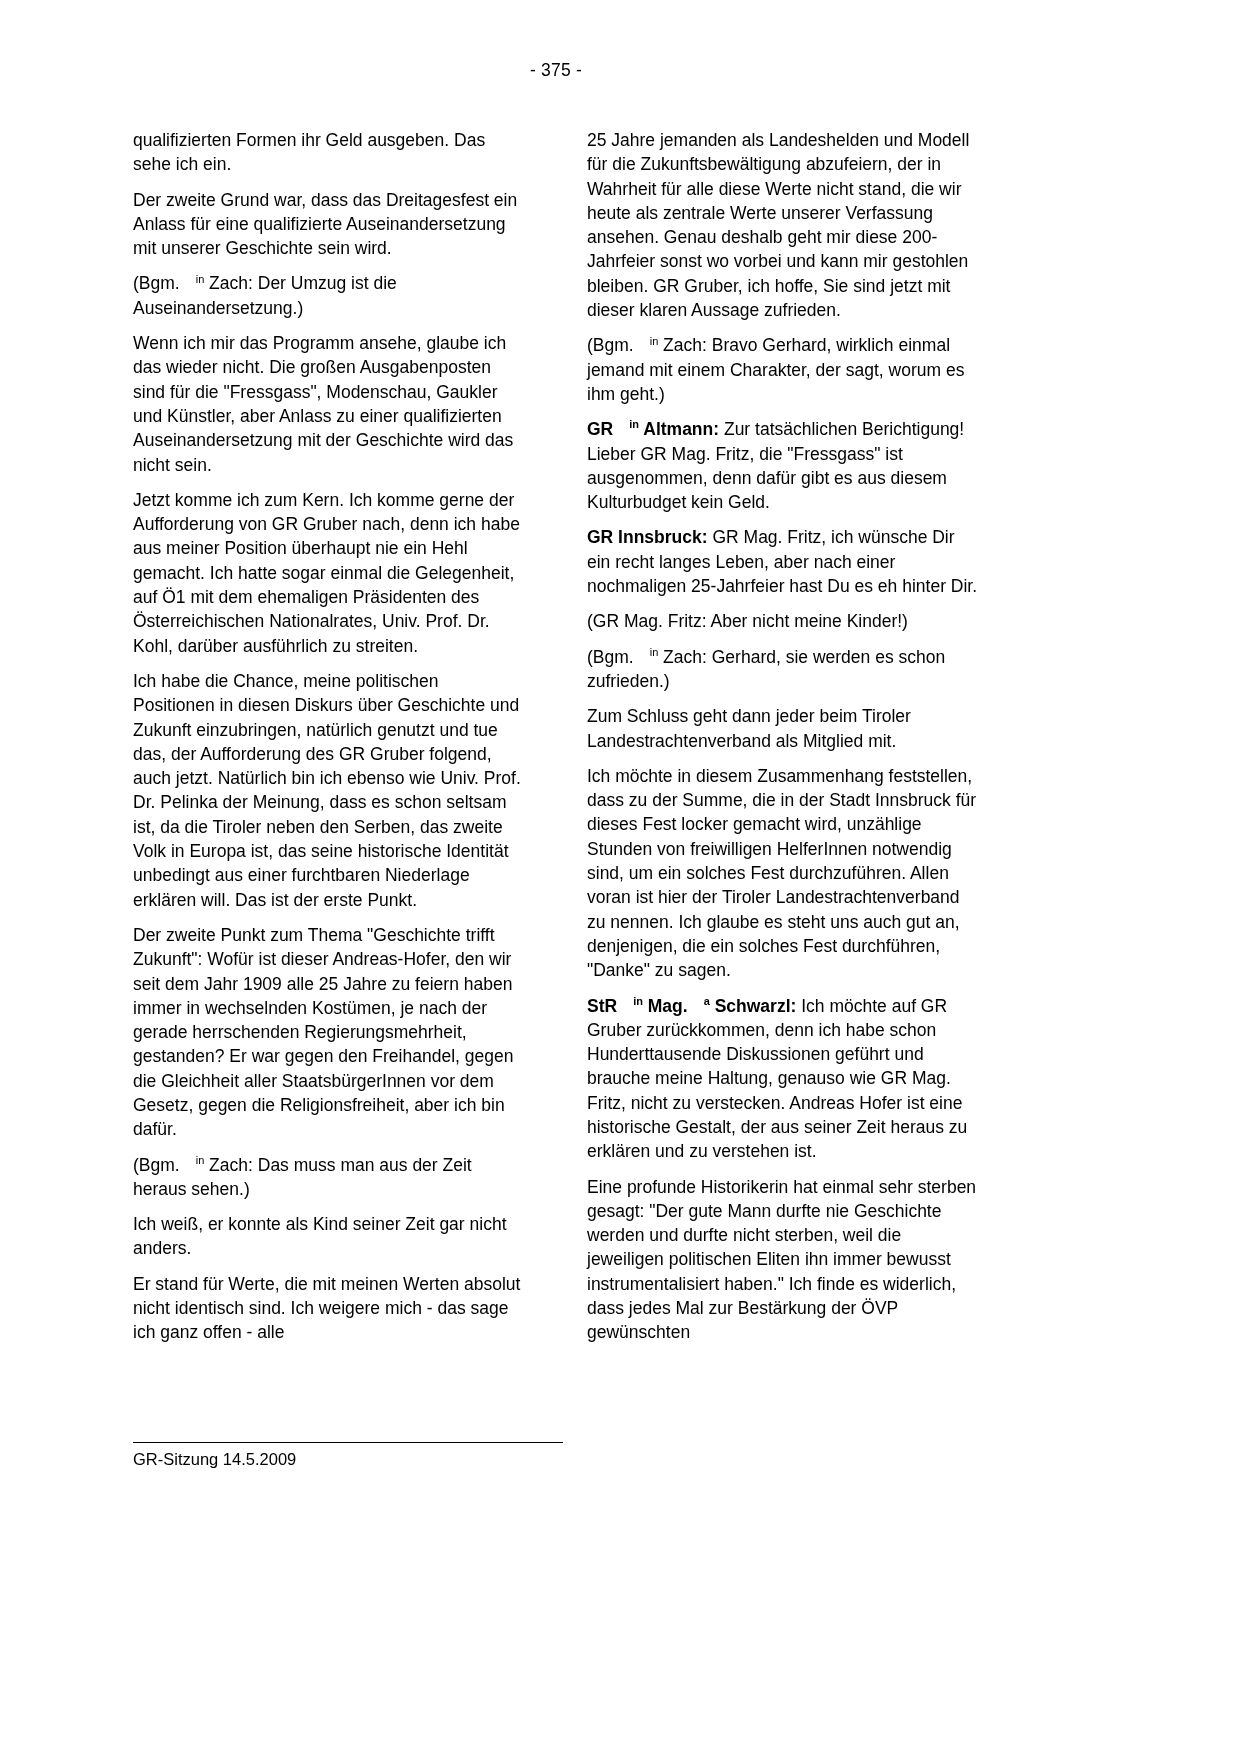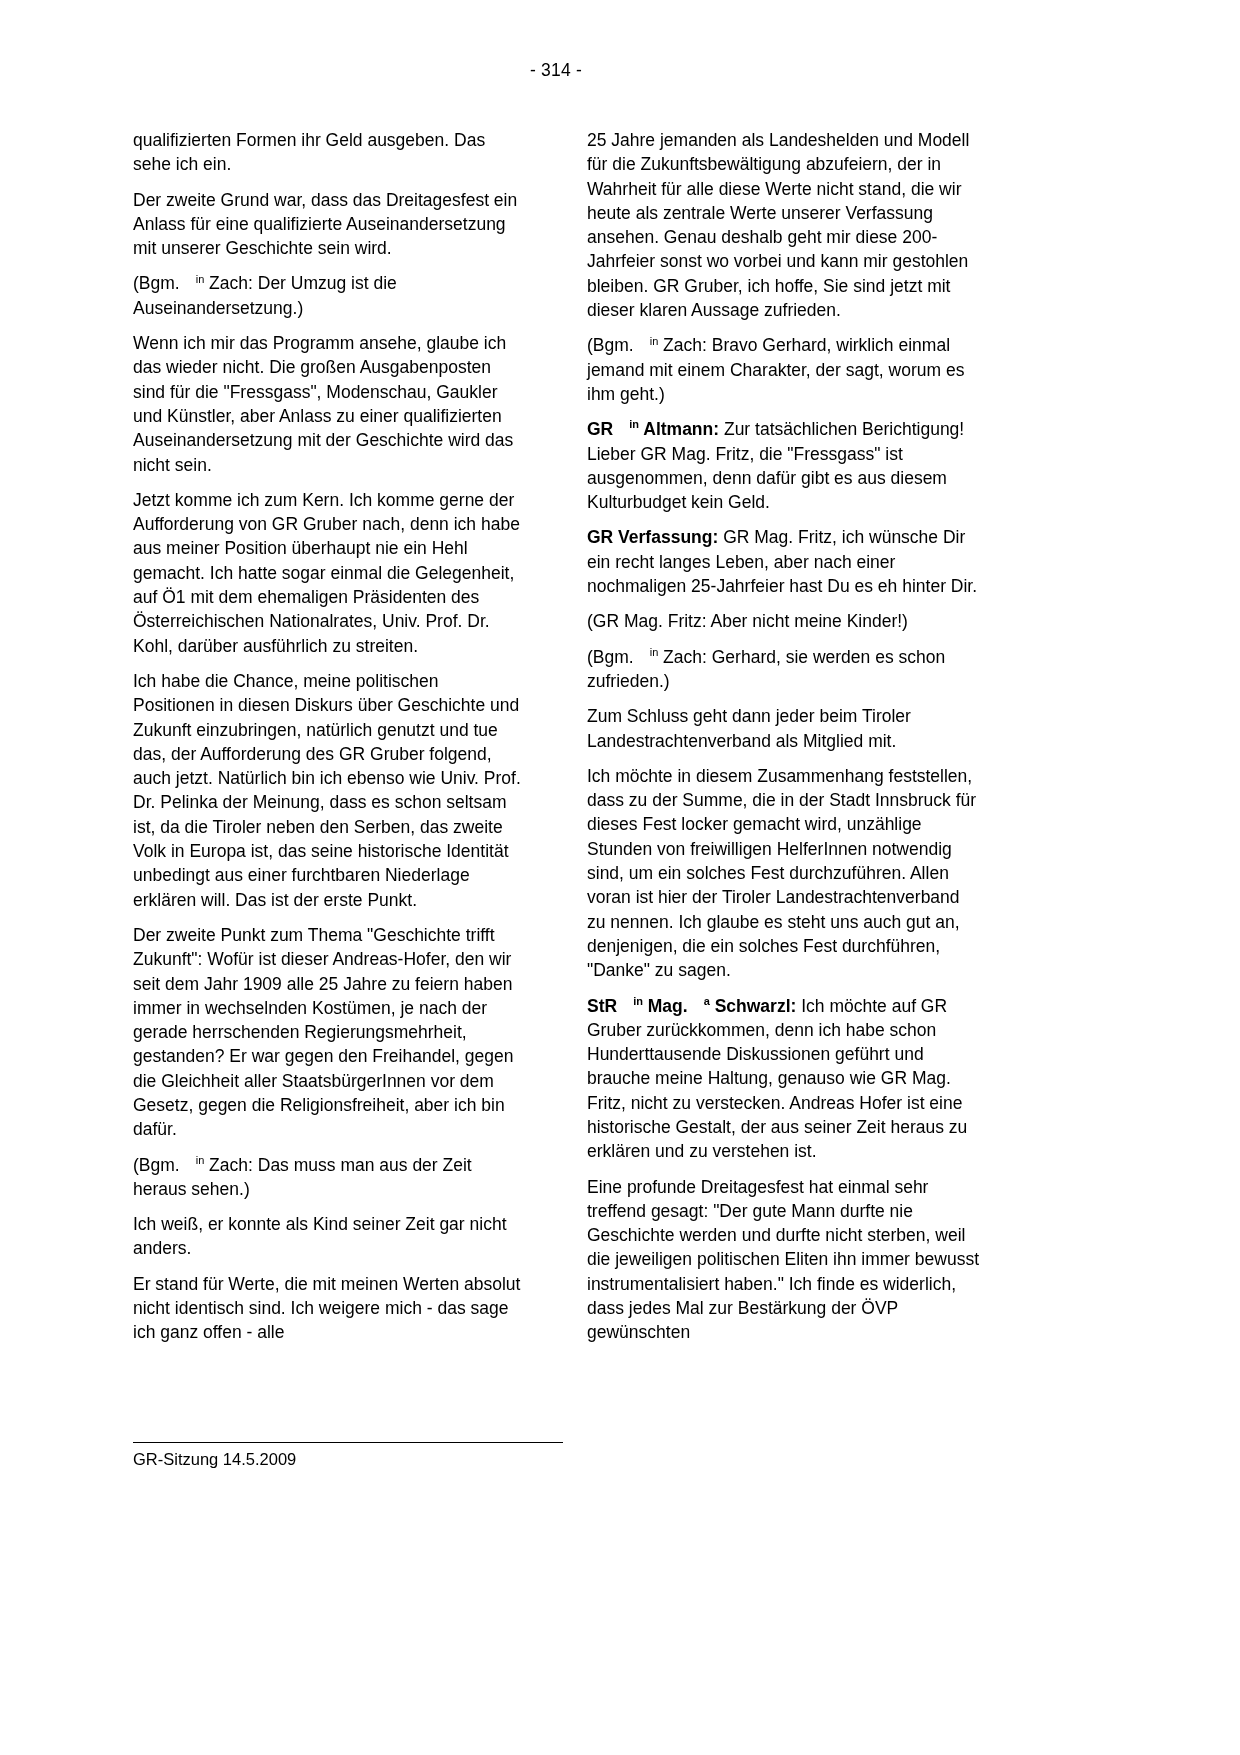--- a/index.html
+++ b/index.html
@@ -61,46 +61,46 @@
   }
   .footer-text {
     margin-top: 7px;
     font-size: 16.5px;
   }
 </style>
 </head>
 <body>
 
 <div class="page">
-  <div class="page-number">- 314 -</div>
+  <div class="page-number">- 375 -</div>
 
   <div class="columns">
     <div class="column">
         <p class="para"><span>qualifizierten Formen ihr Geld ausgeben. Das sehe ich ein.</span></p>
         <p class="para"><span>Der zweite Grund war, dass das Dreitagesfest ein Anlass für eine qualifizierte Auseinandersetzung mit unserer Geschichte sein wird.</span></p>
         <p class="para"><span>(Bgm.</span><sup>in</sup><span> Zach: Der Umzug ist die Auseinandersetzung.)</span></p>
         <p class="para"><span>Wenn ich mir das Programm ansehe, glaube ich das wieder nicht. Die großen Ausgabenposten sind für die "Fressgass", Modenschau, Gaukler und Künstler, aber Anlass zu einer qualifizierten Auseinandersetzung mit der Geschichte wird das nicht sein.</span></p>
         <p class="para"><span>Jetzt komme ich zum Kern. Ich komme gerne der Aufforderung von GR Gruber nach, denn ich habe aus meiner Position überhaupt nie ein Hehl gemacht. Ich hatte sogar einmal die Gelegenheit, auf Ö1 mit dem ehemaligen Präsidenten des Österreichischen Nationalrates, Univ. Prof. Dr. Kohl, darüber ausführlich zu streiten.</span></p>
         <p class="para"><span>Ich habe die Chance, meine politischen Positionen in diesen Diskurs über Geschichte und Zukunft einzubringen, natürlich genutzt und tue das, der Aufforderung des GR Gruber folgend, auch jetzt. Natürlich bin ich ebenso wie Univ. Prof. Dr. Pelinka der Meinung, dass es schon seltsam ist, da die Tiroler neben den Serben, das zweite Volk in Europa ist, das seine historische Identität unbedingt aus einer furchtbaren Niederlage erklären will. Das ist der erste Punkt.</span></p>
         <p class="para"><span>Der zweite Punkt zum Thema "Geschichte trifft Zukunft": Wofür ist dieser Andreas-Hofer, den wir seit dem Jahr 1909 alle 25 Jahre zu feiern haben immer in wechselnden Kostümen, je nach der gerade herrschenden Regierungsmehrheit, gestanden? Er war gegen den Freihandel, gegen die Gleichheit aller StaatsbürgerInnen vor dem Gesetz, gegen die Religionsfreiheit, aber ich bin dafür.</span></p>
         <p class="para"><span>(Bgm.</span><sup>in</sup><span> Zach: Das muss man aus der Zeit heraus sehen.)</span></p>
         <p class="para"><span>Ich weiß, er konnte als Kind seiner Zeit gar nicht anders.</span></p>
         <p class="para"><span>Er stand für Werte, die mit meinen Werten absolut nicht identisch sind. Ich weigere mich - das sage ich ganz offen - alle</span></p>
       </div>
     <div class="column">
         <p class="para"><span>25 Jahre jemanden als Landeshelden und Modell für die Zukunftsbewältigung abzufeiern, der in Wahrheit für alle diese Werte nicht stand, die wir heute als zentrale Werte unserer Verfassung ansehen. Genau deshalb geht mir diese 200-Jahrfeier sonst wo vorbei und kann mir gestohlen bleiben. GR Gruber, ich hoffe, Sie sind jetzt mit dieser klaren Aussage zufrieden.</span></p>
         <p class="para"><span>(Bgm.</span><sup>in</sup><span> Zach: Bravo Gerhard, wirklich einmal jemand mit einem Charakter, der sagt, worum es ihm geht.)</span></p>
         <p class="para"><span class="bold">GR</span><sup class="bold">in</sup><span class="bold"> Altmann:</span><span> Zur tatsächlichen Berichtigung! Lieber GR Mag. Fritz, die "Fressgass" ist ausgenommen, denn dafür gibt es aus diesem Kulturbudget kein Geld.</span></p>
-        <p class="para"><span class="bold">GR Verfassung:</span><span> GR Mag. Fritz, ich wünsche Dir ein recht langes Leben, aber nach einer nochmaligen 25-Jahrfeier hast Du es eh hinter Dir.</span></p>
+        <p class="para"><span class="bold">GR Innsbruck:</span><span> GR Mag. Fritz, ich wünsche Dir ein recht langes Leben, aber nach einer nochmaligen 25-Jahrfeier hast Du es eh hinter Dir.</span></p>
         <p class="para"><span>(GR Mag. Fritz: Aber nicht meine Kinder!)</span></p>
         <p class="para"><span>(Bgm.</span><sup>in</sup><span> Zach: Gerhard, sie werden es schon zufrieden.)</span></p>
         <p class="para"><span>Zum Schluss geht dann jeder beim Tiroler Landestrachtenverband als Mitglied mit.</span></p>
         <p class="para"><span>Ich möchte in diesem Zusammenhang feststellen, dass zu der Summe, die in der Stadt Innsbruck für dieses Fest locker gemacht wird, unzählige Stunden von freiwilligen HelferInnen notwendig sind, um ein solches Fest durchzuführen. Allen voran ist hier der Tiroler Landestrachtenverband zu nennen. Ich glaube es steht uns auch gut an, denjenigen, die ein solches Fest durchführen, "Danke" zu sagen.</span></p>
         <p class="para"><span class="bold">StR</span><sup class="bold">in</sup><span class="bold"> Mag.</span><sup class="bold">a</sup><span class="bold"> Schwarzl:</span><span> Ich möchte auf GR Gruber zurückkommen, denn ich habe schon Hunderttausende Diskussionen geführt und brauche meine Haltung, genauso wie GR Mag. Fritz, nicht zu verstecken. Andreas Hofer ist eine historische Gestalt, der aus seiner Zeit heraus zu erklären und zu verstehen ist.</span></p>
-        <p class="para"><span>Eine profunde Dreitagesfest hat einmal sehr treffend gesagt: "Der gute Mann durfte nie Geschichte werden und durfte nicht sterben, weil die jeweiligen politischen Eliten ihn immer bewusst instrumentalisiert haben." Ich finde es widerlich, dass jedes Mal zur Bestärkung der ÖVP gewünschten</span></p>
+        <p class="para"><span>Eine profunde Historikerin hat einmal sehr sterben gesagt: "Der gute Mann durfte nie Geschichte werden und durfte nicht sterben, weil die jeweiligen politischen Eliten ihn immer bewusst instrumentalisiert haben." Ich finde es widerlich, dass jedes Mal zur Bestärkung der ÖVP gewünschten</span></p>
       </div>
   </div>
 
   <div class="footer">
     <hr class="footer-rule">
     <div class="footer-text">GR-Sitzung 14.5.2009</div>
   </div>
 </div>
 
 </body></html>

